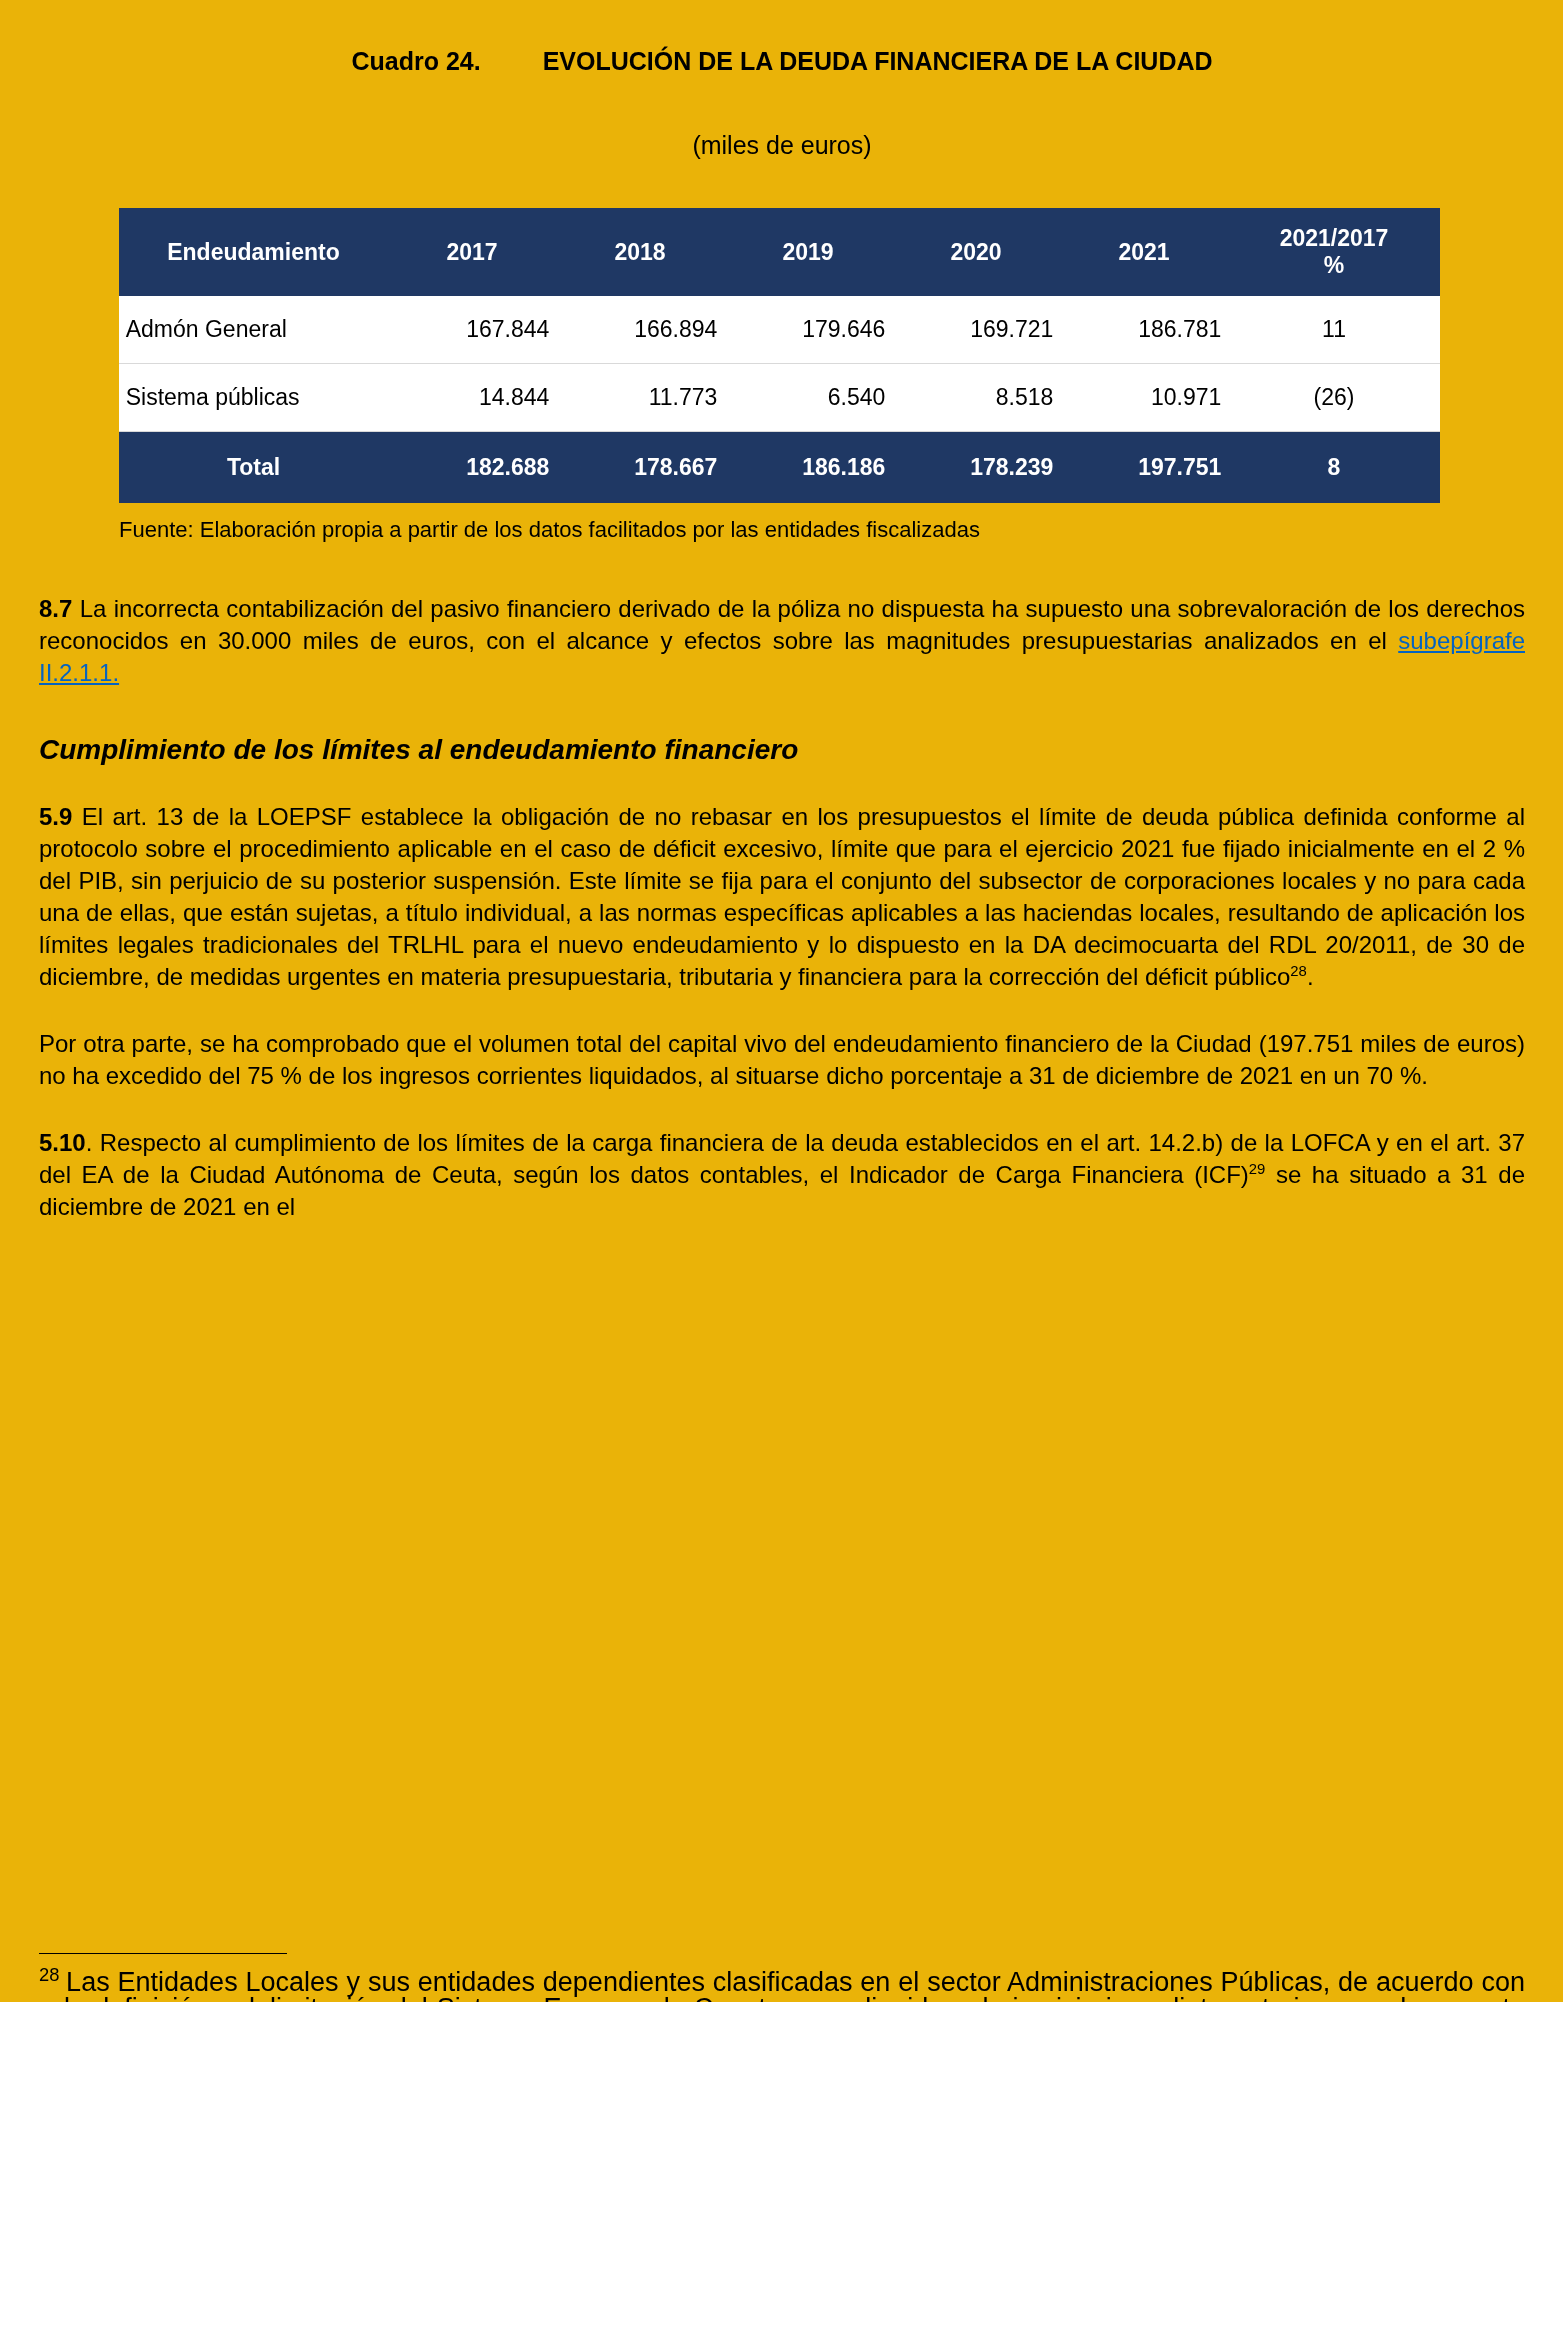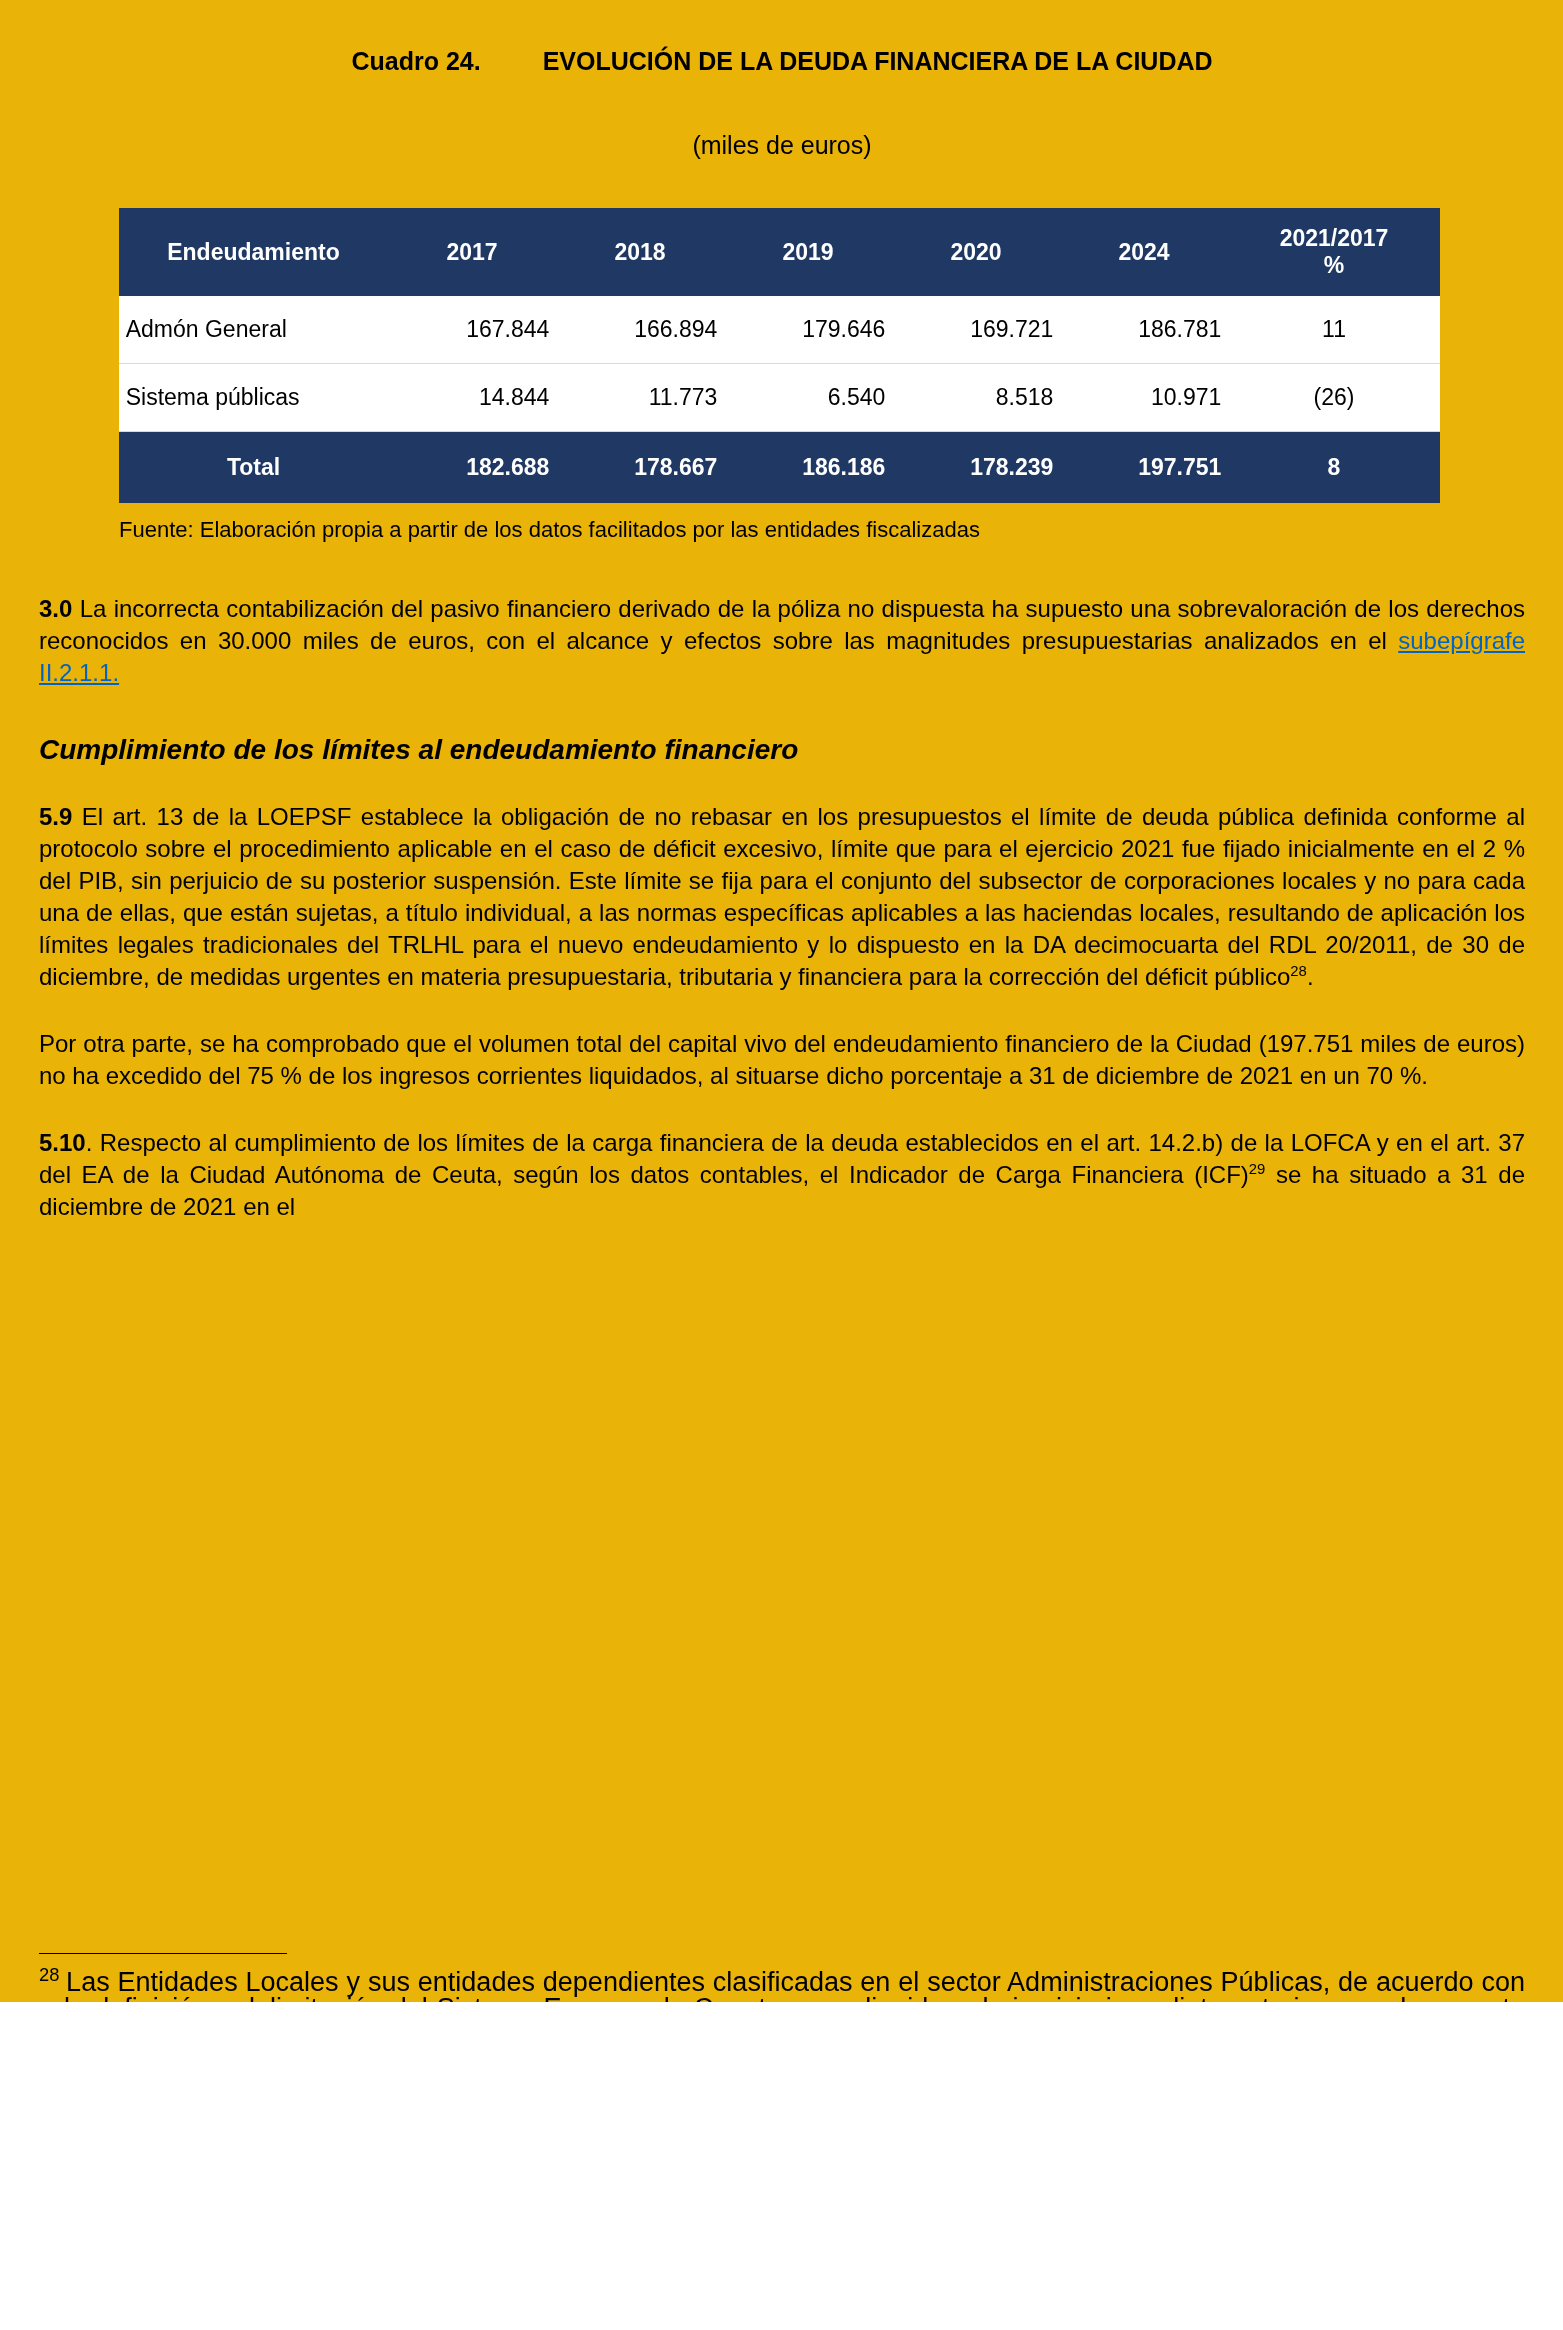--- a/index.html
+++ b/index.html
@@ -152,21 +152,21 @@
           <col style="width:168px">
           <col style="width:212px">
         </colgroup>
         <thead>
           <tr>
             <th>Endeudamiento</th>
             <th>2017</th>
             <th>2018</th>
             <th>2019</th>
             <th>2020</th>
-            <th>2024</th>
+            <th>2021</th>
             <th class="col-pct">2021/2017
 %</th>
           </tr>
         </thead>
         <tbody>
           <tr class="data-row">
             <td class="row-label">Admón General</td>
             <td class="num">167.844</td>
             <td class="num">166.894</td>
             <td class="num">179.646</td>
@@ -191,21 +191,21 @@
             <td class="num">178.239</td>
             <td class="num">197.751</td>
             <td class="pct">8</td>
           </tr>
         </tbody>
       </table>
     </div>
 
     <div class="source">Fuente: Elaboración propia a partir de los datos facilitados por las entidades fiscalizadas</div>
 
-    <p class="para para-58"><b>3.0</b><span> La incorrecta contabilización del pasivo financiero derivado de la póliza no dispuesta ha supuesto una sobrevaloración de los derechos reconocidos en 30.000 miles de euros, con el alcance y efectos sobre las magnitudes presupuestarias analizados en el </span><a class="link">subepígrafe II.2.1.1.</a></p>
+    <p class="para para-58"><b>8.7</b><span> La incorrecta contabilización del pasivo financiero derivado de la póliza no dispuesta ha supuesto una sobrevaloración de los derechos reconocidos en 30.000 miles de euros, con el alcance y efectos sobre las magnitudes presupuestarias analizados en el </span><a class="link">subepígrafe II.2.1.1.</a></p>
 
     <div class="subheading">Cumplimiento de los límites al endeudamiento financiero</div>
 
     <p class="para"><b>5.9</b><span> El art. 13 de la LOEPSF establece la obligación de no rebasar en los presupuestos el límite de deuda pública definida conforme al protocolo sobre el procedimiento aplicable en el caso de déficit excesivo, límite que para el ejercicio 2021 fue fijado inicialmente en el 2 % del PIB, sin perjuicio de su posterior suspensión. Este límite se fija para el conjunto del subsector de corporaciones locales y no para cada una de ellas, que están sujetas, a título individual, a las normas específicas aplicables a las haciendas locales, resultando de aplicación los límites legales tradicionales del TRLHL para el nuevo endeudamiento y lo dispuesto en la DA decimocuarta del RDL 20/2011, de 30 de diciembre, de medidas urgentes en materia presupuestaria, tributaria y financiera para la corrección del déficit público</span><sup class="ref">28</sup><span>.</span></p>
 
 
     <p class="para">Por otra parte, se ha comprobado que el volumen total del capital vivo del endeudamiento financiero de la Ciudad (197.751 miles de euros) no ha excedido del 75 % de los ingresos corrientes liquidados, al situarse dicho porcentaje a 31 de diciembre de 2021 en un 70 %.</p>
 
     <p class="para"><b>5.10</b><span>. Respecto al cumplimiento de los límites de la carga financiera de la deuda establecidos en el art. 14.2.b) de la LOFCA y en el art. 37 del EA de la Ciudad Autónoma de Ceuta, según los datos contables, el Indicador de Carga Financiera (ICF)</span><sup class="ref">29</sup><span> se ha situado a 31 de diciembre de 2021 en el</span></p>
 

